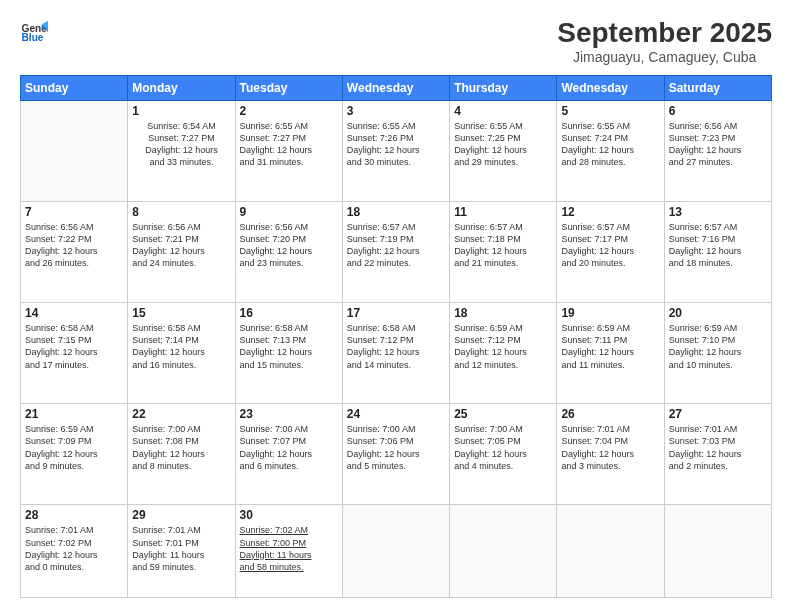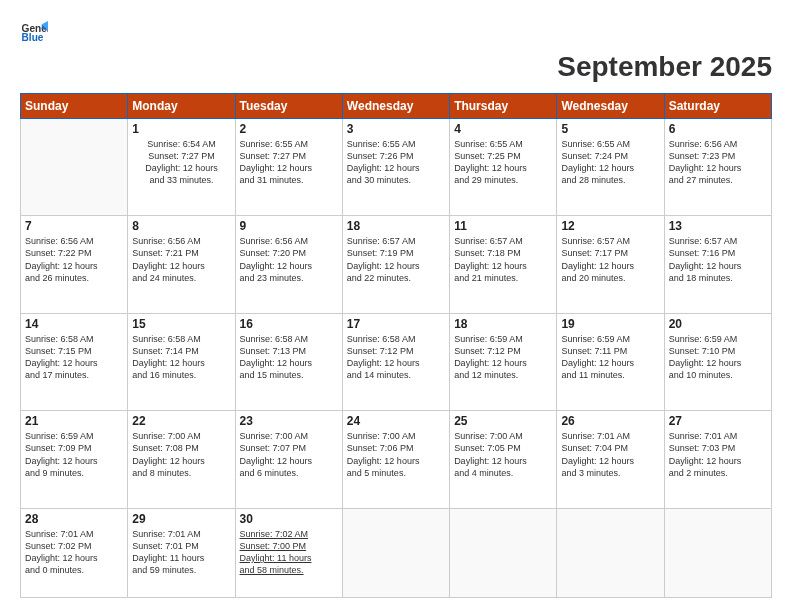--- a/index.html
+++ b/index.html
@@ -27,40 +27,39 @@
       display: flex;
       align-items: center;
       gap: 4px;
     }
     .logo-icon {
       width: 28px;
       height: 28px;
     }
     .title-block {
       text-align: center;
-      margin-top: 34px;
     }
     .calendar-title {
       font-size: 28px;
       font-weight: bold;
       color: #333;
       line-height: 1.1;
     }
     .calendar-subtitle {
       font-size: 14px;
       color: #555;
     }
     .calendar-table {
       width: 100%;
       border-collapse: collapse;
       flex: 1;
       table-layout: fixed;
     }
     .calendar-table th {
-      background: #c2410c;
+      background: #3b82f6;
       color: #fff;
       font-size: 12px;
       font-weight: bold;
       padding: 5px 4px;
       text-align: left;
       border: 1px solid #1565c0;
     }
     .calendar-table td {
       vertical-align: top;
       border: 1px solid #ccc;
@@ -96,20 +95,21 @@
     <div class="logo">
       <svg class="logo-icon" viewBox="0 0 36 36">
         <text x="2" y="18" font-size="13" font-weight="bold" fill="#333" font-family="Arial">General</text>
         <text x="2" y="30" font-size="13" font-weight="bold" fill="#1565c0" font-family="Arial">Blue</text>
         <polygon points="28,8 36,16 28,14" fill="#1565c0"></polygon>
         <polygon points="28,8 36,4 36,16" fill="#42a5f5"></polygon>
       </svg>
     </div>
     <div class="title-block">
       <div class="calendar-title">September 2025</div>
+      <div class="calendar-subtitle">Jimaguayu, Camaguey, Cuba</div>
     </div>
   </div>
 
   <table class="calendar-table">
     <thead>
       <tr>
       <th>Sunday</th>
           <th>Monday</th>
           <th>Tuesday</th>
           <th>Wednesday</th>

